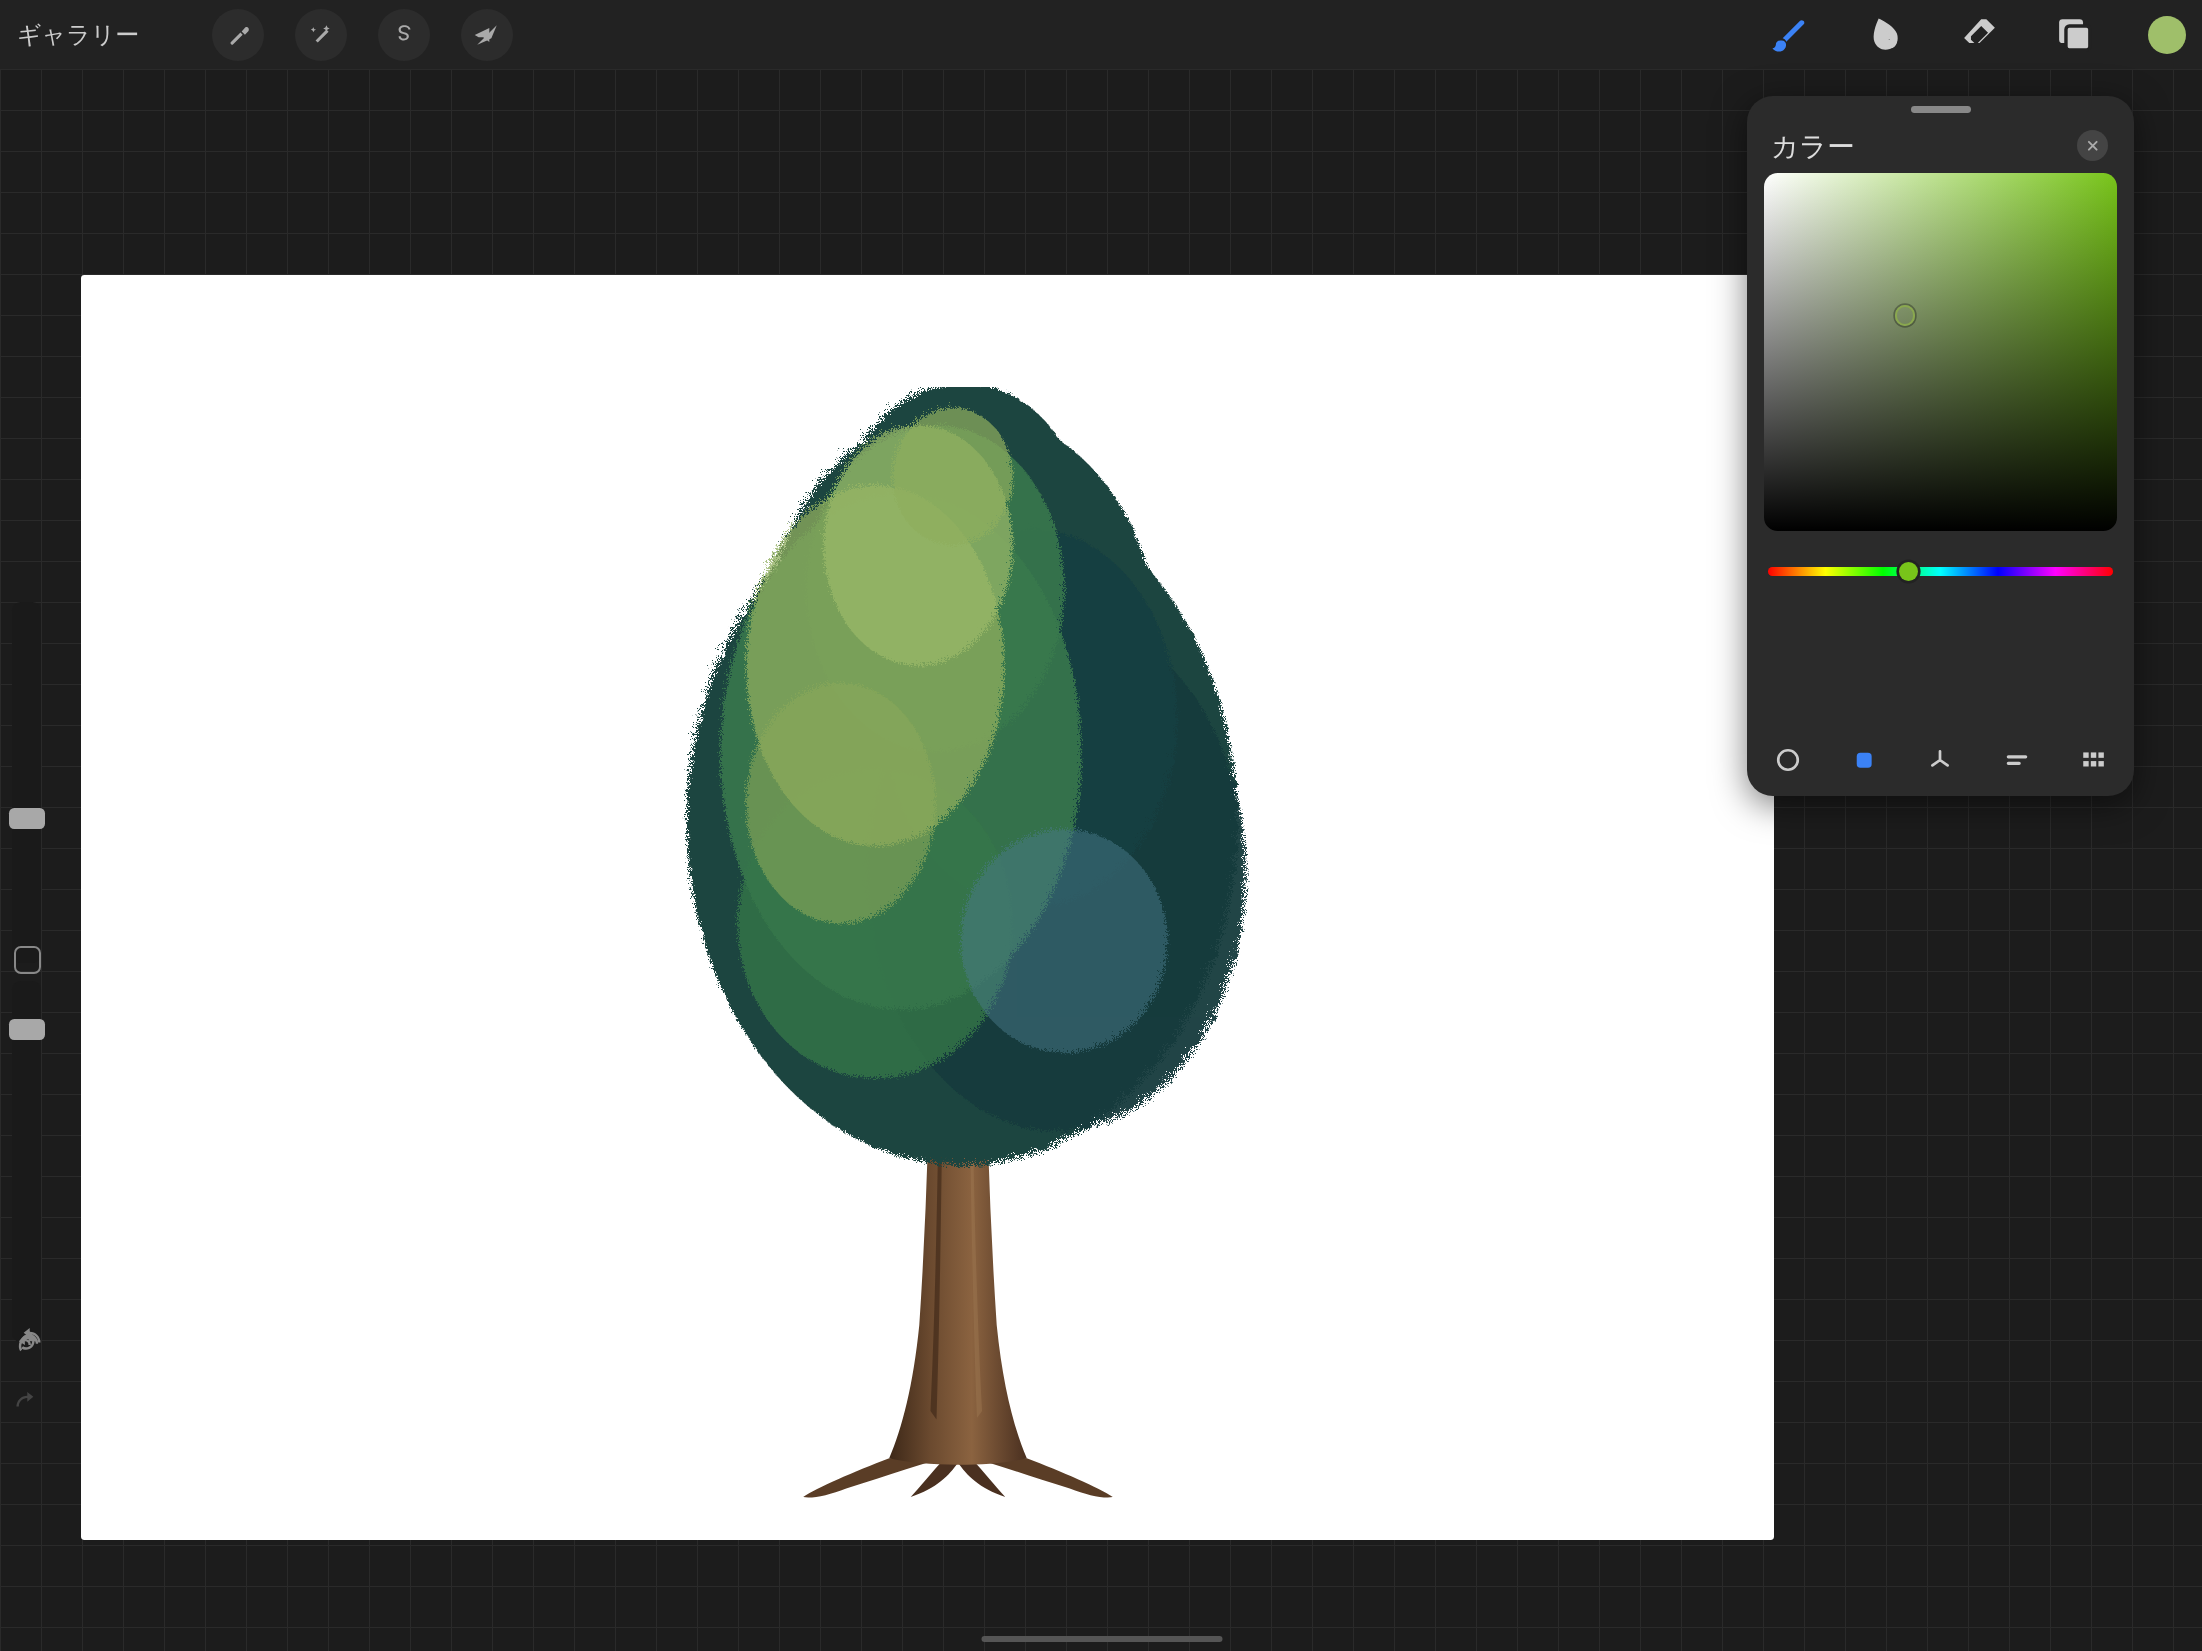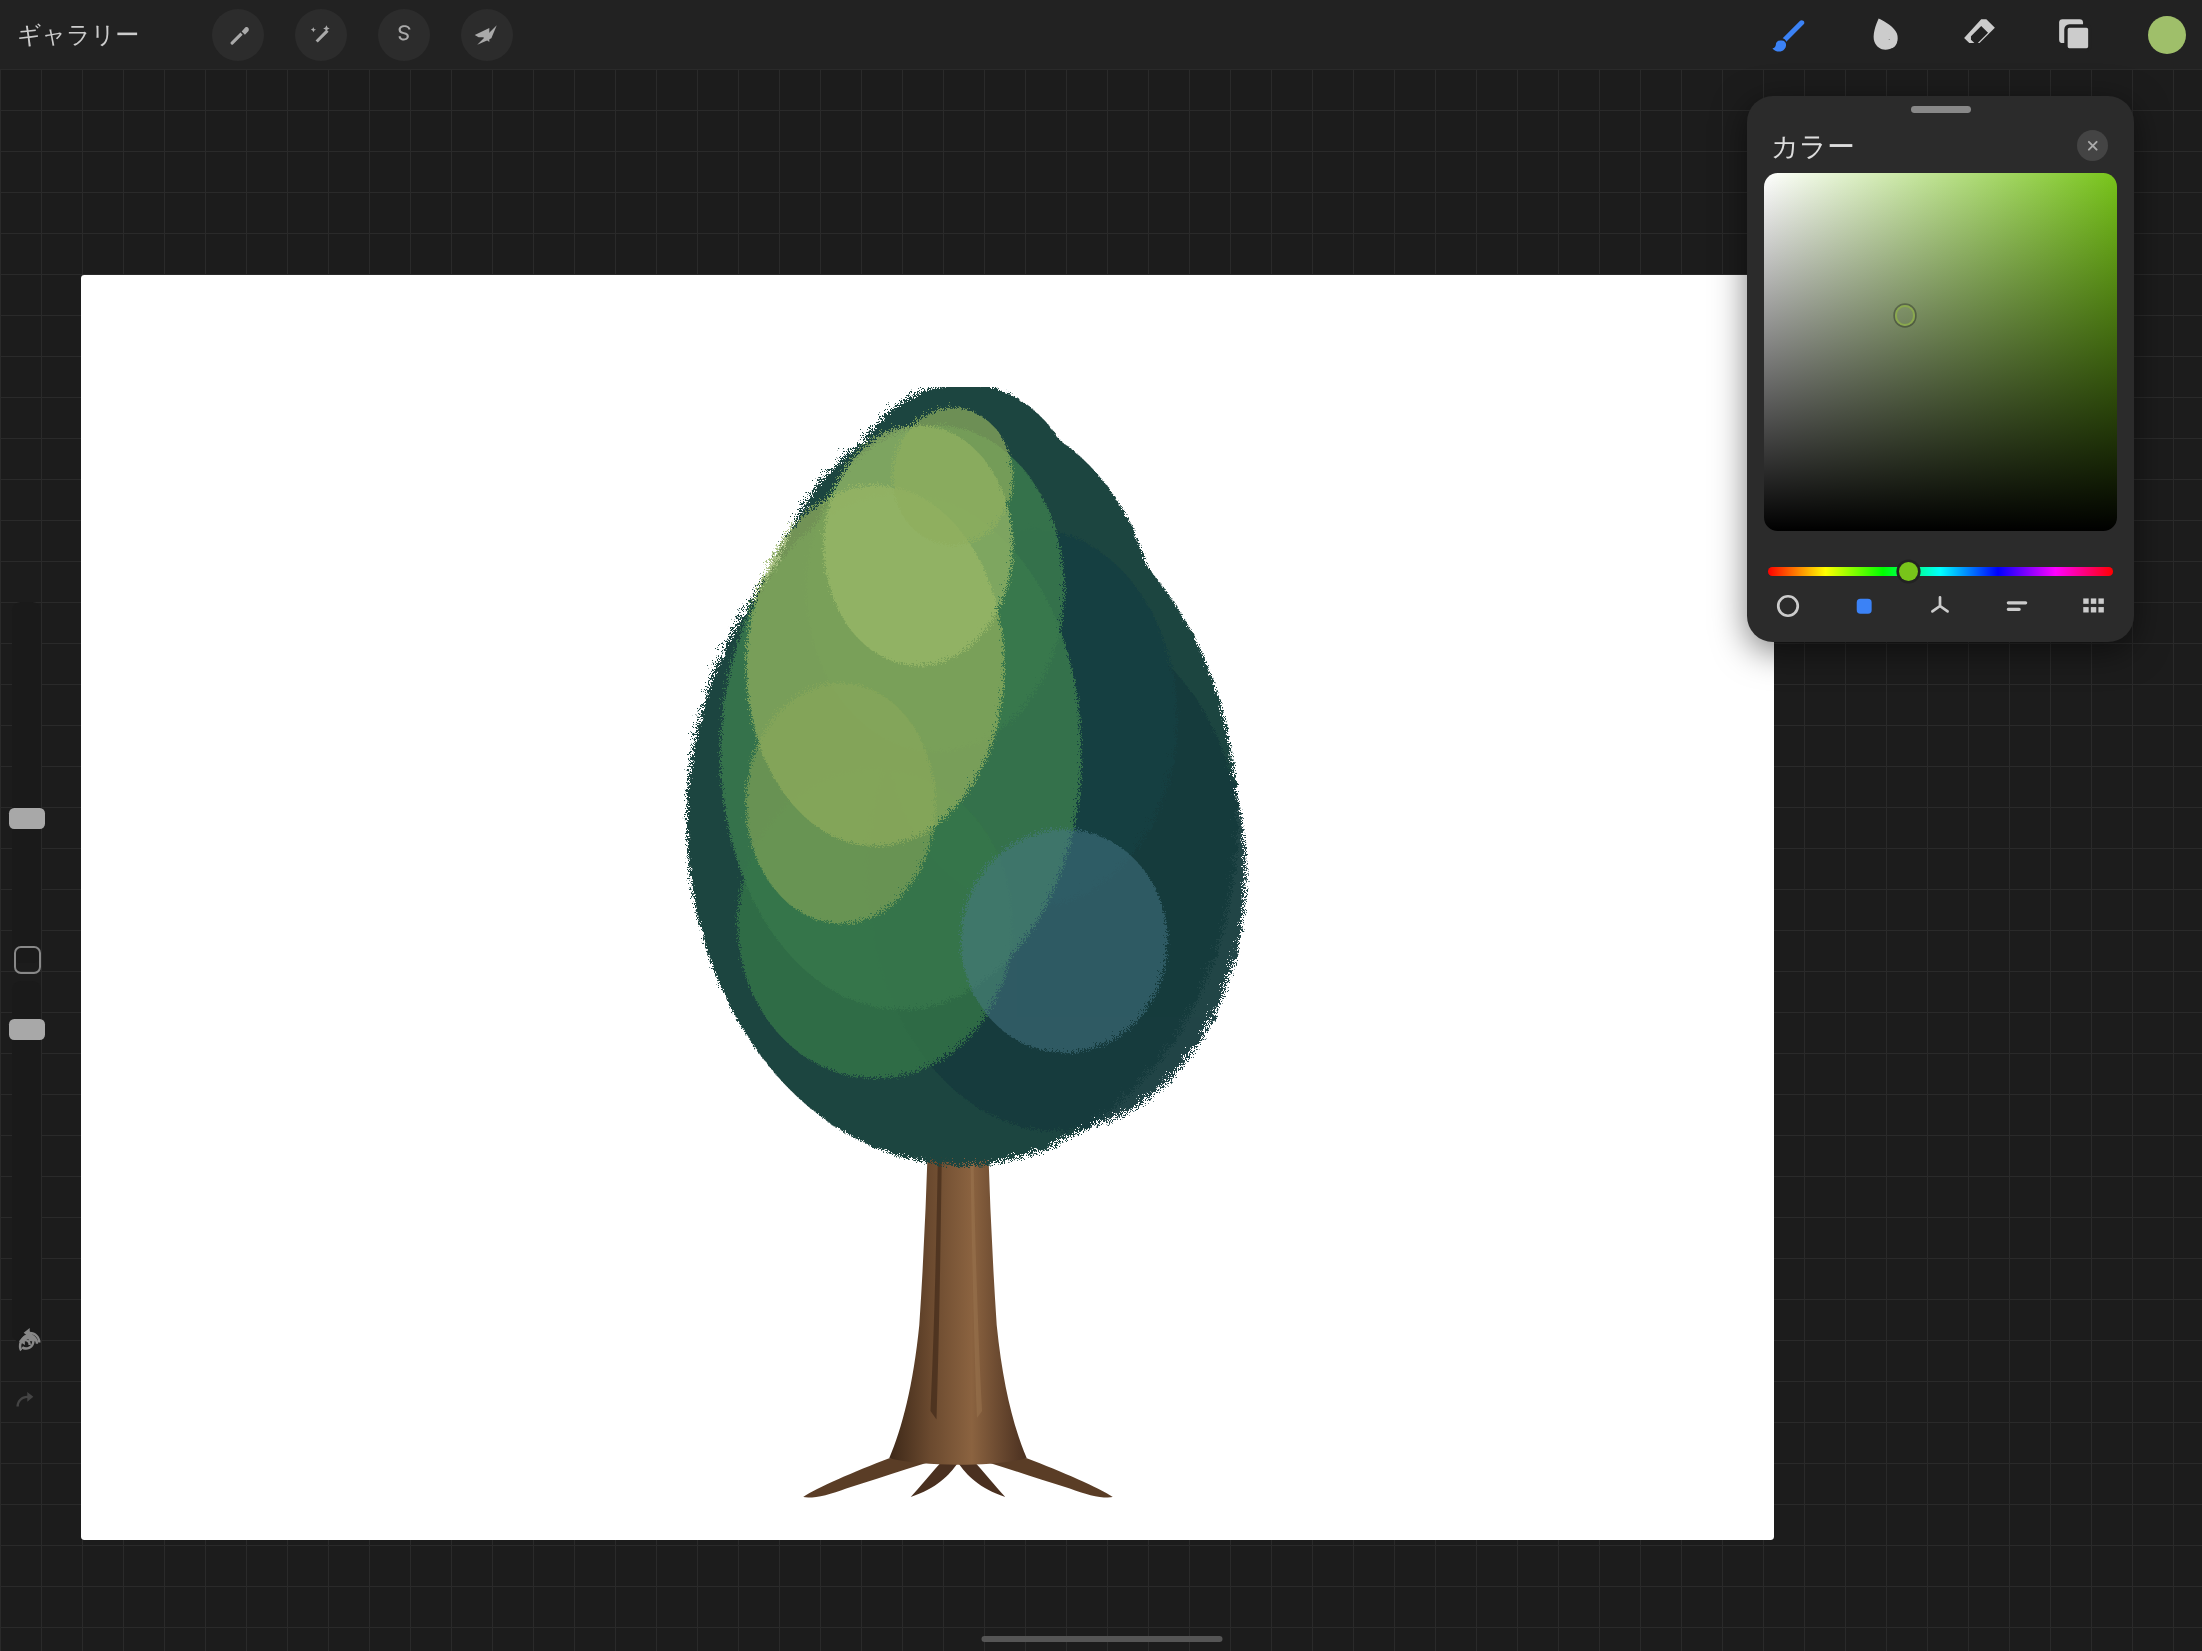--- a/index.html
+++ b/index.html
@@ -96,21 +96,21 @@
 .trunk svg { display: block; }
 
 .foliage {
   position: absolute; top: 0; left: 50%; transform: translateX(-50%);
   width: 619px; height: 792px;
 }
 
 
 .color-panel {
   position: absolute; right: 69px; top: 96px;
-  width: 387px; height: 546px;
+  width: 387px; height: 700px;
   background: #2b2b2b;
   border-radius: 26px;
   box-shadow: 0 8.6px 34px rgba(0,0,0,.5);
   z-index: 20;
   padding: 17px;
 }
 .color-panel .grabber {
   position: absolute; top: 10.3px; left: 50%; transform: translateX(-50%);
   width: 60px; height: 6.9px; background: #888; border-radius: 3.4px;
 }

